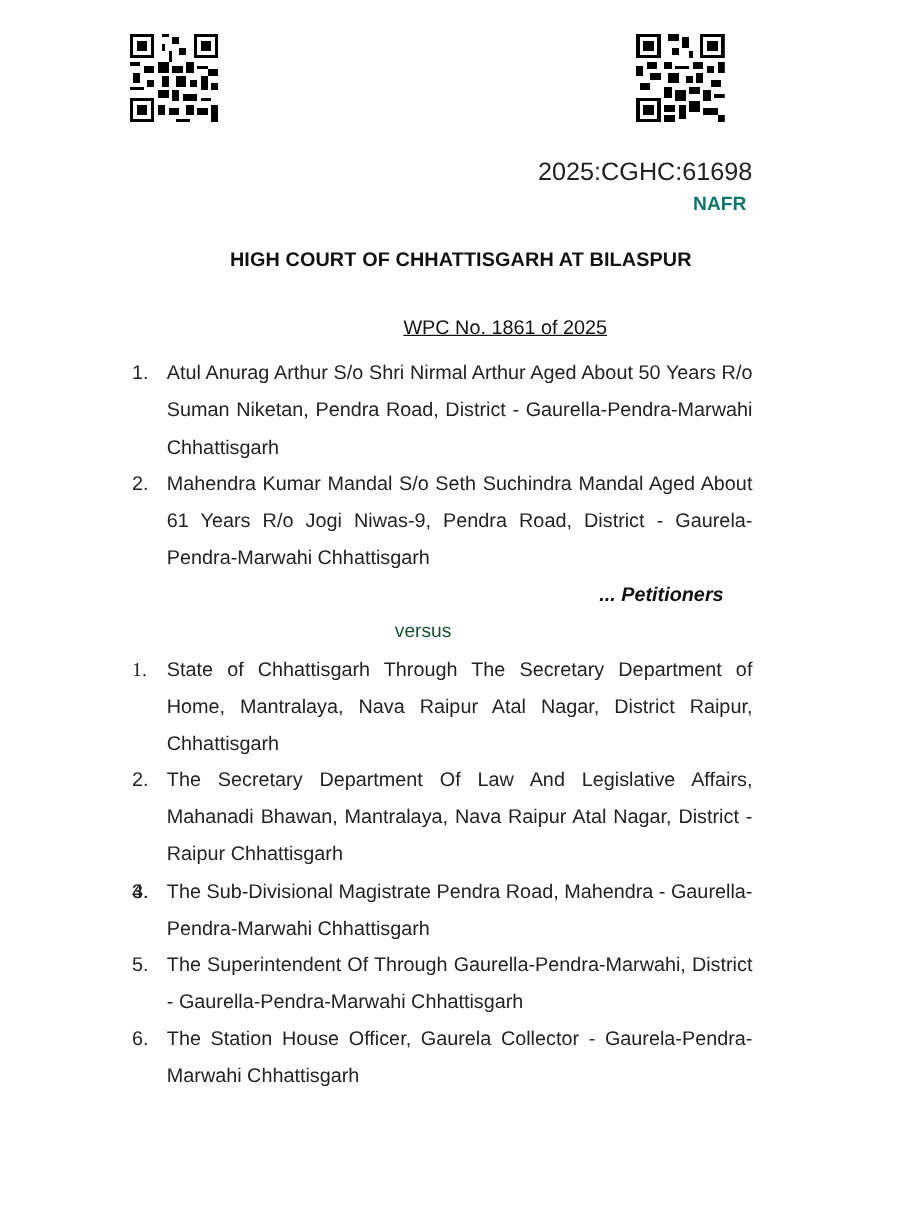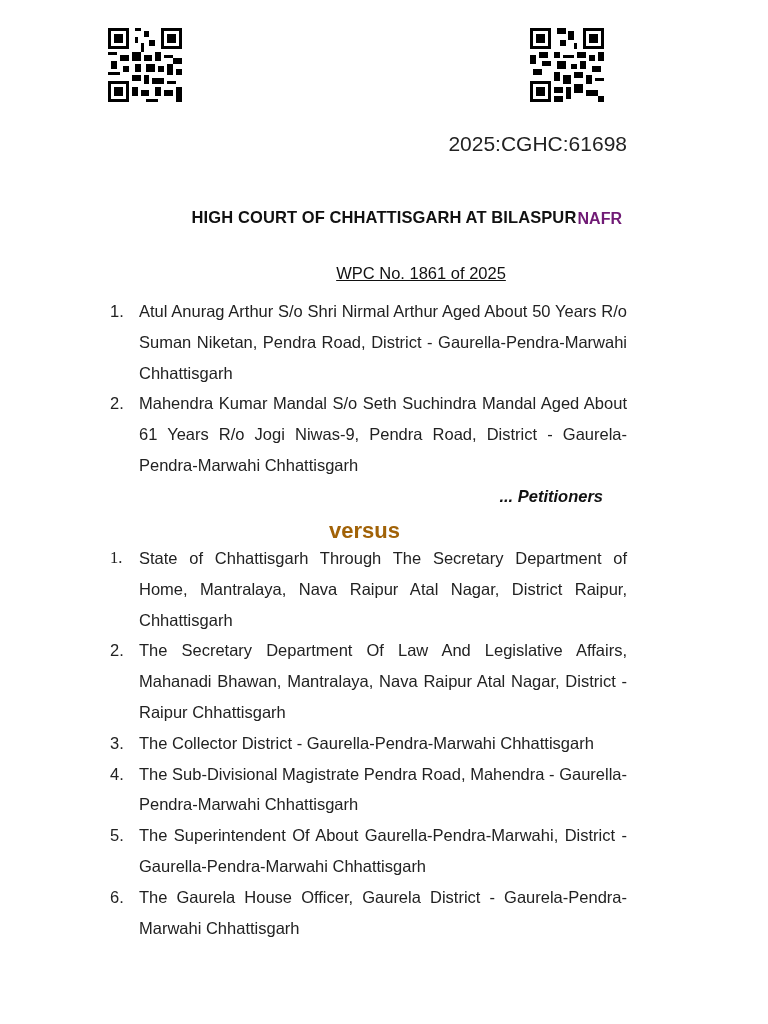--- a/index.html
+++ b/index.html
@@ -3,34 +3,34 @@
 <meta charset="utf-8">
 <style>
   html, body { margin: 0; padding: 0; background: #ffffff; }
   body { width: 768px; height: 1024px; position: relative; overflow: hidden;
          font-family: "Liberation Sans", sans-serif; color: #1a1a1a; }
   .qr { position: absolute; width: 74px; height: 74px; }
   .qr svg { width: 100%; height: 100%; display: block; }
   #qr-left { left: 108px; top: 28px; }
   #qr-right { left: 530px; top: 28px; }
   .citation { position: absolute; right: 141px; top: 132px; font-size: 21px; color: #222; }
-  .nafr { position: absolute; right: 146px; top: 162px; font-size: 16px; font-weight: bold; color: #701a75; margin-top: 48px; }
+  .nafr { position: absolute; right: 146px; top: 162px; font-size: 16px; font-weight: bold; color: #0f766e; }
   .court-title { position: absolute; left: 0; width: 100%; top: 208px; text-align: center;
                  font-size: 16.5px; font-weight: bold; color: #111; box-sizing: border-box; letter-spacing: 0.1px; }
   .case-no { position: absolute; left: 0; width: 100%; top: 264px; text-align: center;
              font-size: 16.5px; font-weight: normal; text-decoration: underline; color: #111; padding-left: 50px; box-sizing: border-box; margin-left: 12px; }
   .party-list { position: absolute; left: 110px; width: 517px; margin: 0; padding: 0; list-style: none; }
   .party-list li { position: relative; padding-left: 29px; font-size: 16.5px; line-height: 30.8px;
                    text-align: justify; color: #222; }
   .party-list li .num { position: absolute; left: 0; top: 0; }
   .party-list li .num.serif { font-family: "Liberation Serif", serif; }
   #petitioners { top: 296px; }
   #respondents { top: 543px; }
   .petitioners-label { position: absolute; right: 165px; top: 487px; font-size: 16.5px; font-weight: bold; color: #111; font-style: italic; }
-  .versus { position: absolute; left: 329px; top: 518px; font-size: 22px; font-weight: bold; color: #a16207; }
+  .versus { position: absolute; left: 329px; top: 518px; font-size: 16px; font-weight: normal; color: #14532d; }
 </style>
 </head>
 <body>
 
 <div class="qr" id="qr-left">
   <svg viewBox="0 0 25 25" shape-rendering="crispEdges">
     <rect x="0" y="0" width="25" height="25" fill="#fff"></rect>
     <g fill="#000">
       <rect x="0" y="0" width="7" height="7"></rect>
         <rect x="1" y="1" width="5" height="5" fill="#fff"></rect>
@@ -144,27 +144,26 @@
   <li>
     <span class="num serif">1.</span>
     <span>State of Chhattisgarh Through The Secretary Department of Home, Mantralaya, Nava Raipur Atal Nagar, District Raipur, Chhattisgarh</span>
   </li>
   <li>
     <span class="num">2.</span>
     <span>The Secretary Department Of Law And Legislative Affairs, Mahanadi Bhawan, Mantralaya, Nava Raipur Atal Nagar, District - Raipur Chhattisgarh</span>
   </li>
   <li>
     <span class="num">3.</span>
-    <span>The Collector District - Gaurella-Pendra-Marwahi Chhattisgarh</span>
   </li>
   <li>
     <span class="num">4.</span>
     <span>The Sub-Divisional Magistrate Pendra Road, Mahendra - Gaurella-Pendra-Marwahi Chhattisgarh</span>
   </li>
   <li>
     <span class="num">5.</span>
-    <span>The Superintendent Of About Gaurella-Pendra-Marwahi, District - Gaurella-Pendra-Marwahi Chhattisgarh</span>
+    <span>The Superintendent Of Through Gaurella-Pendra-Marwahi, District - Gaurella-Pendra-Marwahi Chhattisgarh</span>
   </li>
   <li>
     <span class="num">6.</span>
-    <span>The Gaurela House Officer, Gaurela District - Gaurela-Pendra-Marwahi Chhattisgarh</span>
+    <span>The Station House Officer, Gaurela Collector - Gaurela-Pendra-Marwahi Chhattisgarh</span>
   </li>
 </ol>
 
 </body></html>

